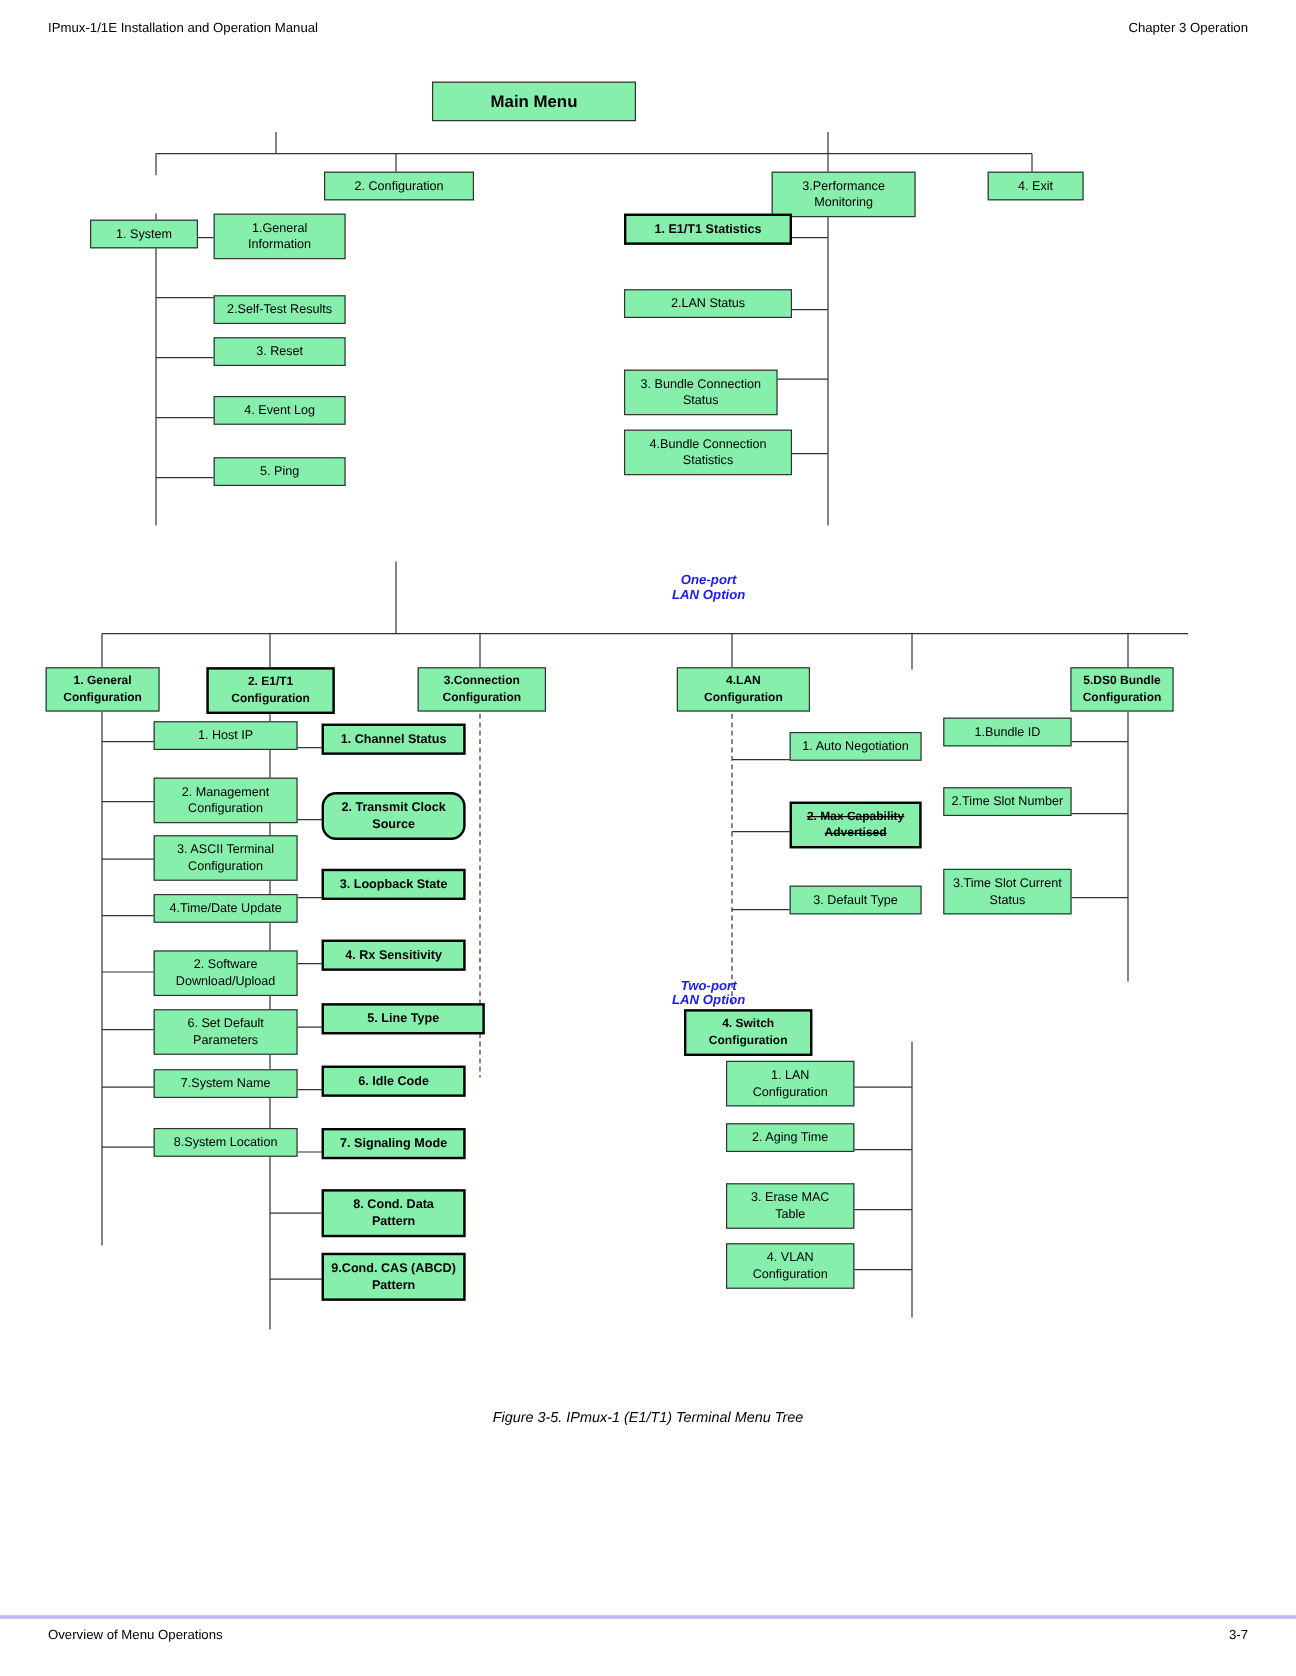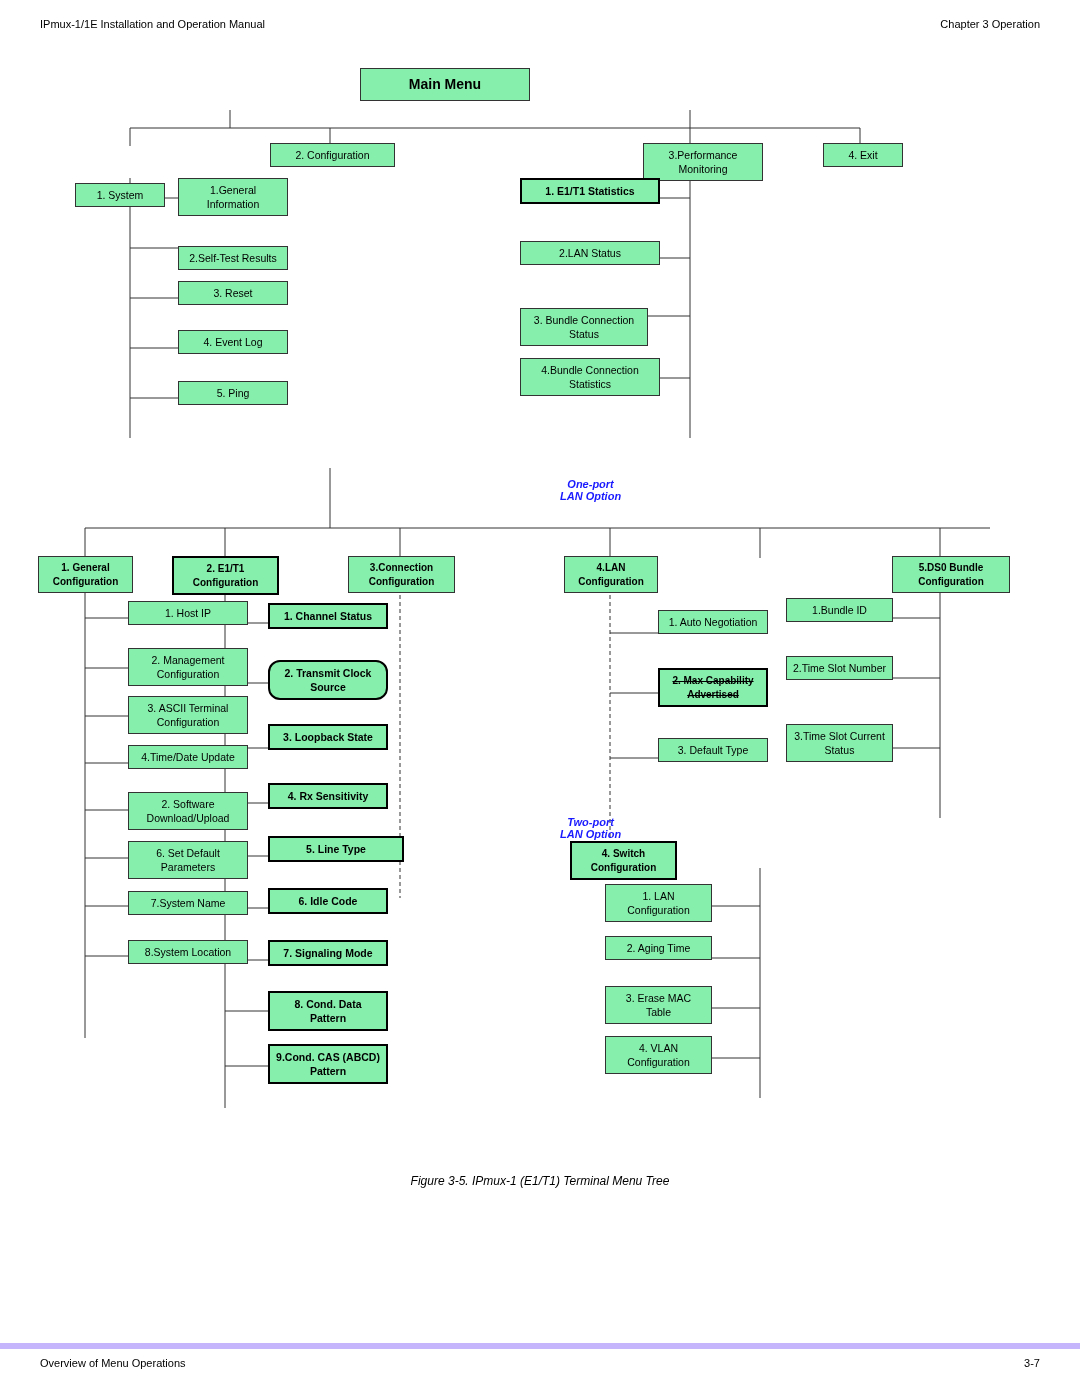--- a/index.html
+++ b/index.html
@@ -29,21 +29,21 @@
       font-size: 12px;
       font-style: italic;
       margin-top: 10px;
     }
 
     .page-footer {
       position: absolute;
       bottom: 20px;
       left: 0; right: 0;
       padding: 8px 40px;
-      border-top: 6px solid #c4b5fd;
+      border-top: 3px solid #c4b5fd;
       display: flex;
       justify-content: space-between;
       font-size: 11px;
     }
 
     
     .box {
       border: 1px solid #333;
       background: #86efac;
       text-align: center;
@@ -244,26 +244,26 @@
     <div class="box box-thick" style="left:142px; top:508px; width:107px; font-size:10px;">
       <span>2. E1/T1
 Configuration</span>
     </div>
 
     <div class="box box-bold" style="left:318px; top:508px; width:107px; font-size:10px;">
       <span>3.Connection
 Configuration</span>
     </div>
 
-    <div class="box box-bold" style="left:534px; top:508px; width:94px; font-size:10px;">
+    <div class="box box-bold" style="left:534px; top:508px; width:111px; font-size:10px;">
       <span>4.LAN
 Configuration</span>
     </div>
 
-    <div class="box box-bold" style="left:862px; top:508px; width:118px; font-size:10px;">
+    <div class="box box-bold" style="left:862px; top:508px; width:86px; font-size:10px;">
       <span>5.DS0 Bundle
 Configuration</span>
     </div>
 
     <div class="box" style="left:98px; top:553px; width:120px;">
       <span>1. Host IP</span>
     </div>
     <div class="box" style="left:98px; top:600px; width:120px;">
       <span>2. Management
 Configuration</span>

